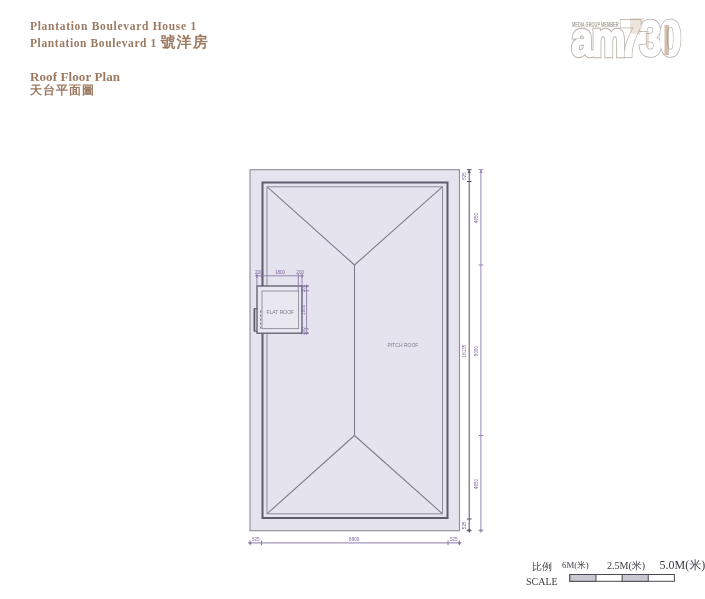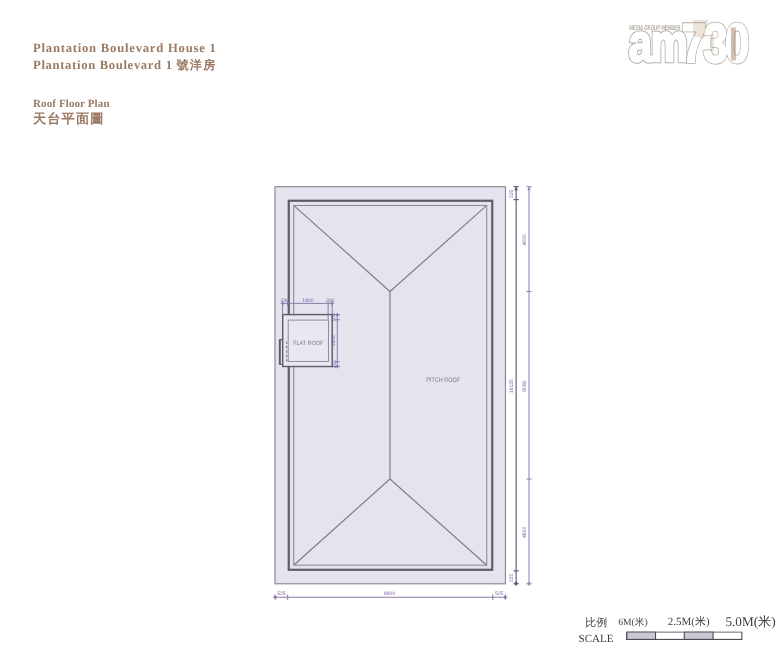--- a/index.html
+++ b/index.html
@@ -1,26 +1,26 @@
 <!DOCTYPE html>
 <html><head>
 <meta charset="utf-8">
 <style>
   html,body{margin:0;padding:0;width:705px;height:599px;background:#ffffff;overflow:hidden;-webkit-font-smoothing:antialiased;}
   .abs{position:absolute;}
-  .ttl{font-family:"Liberation Serif",serif;font-weight:bold;color:#9c7a62;margin-top:18px;}
+  .ttl{font-family:"Liberation Serif",serif;font-weight:bold;color:#9c7a62;}
 </style>
 </head>
 <body>
 
 <div class="abs ttl" style="left:30px;top:20.5px;font-size:11.5px;line-height:11.5px;letter-spacing:0.7px;">Plantation Boulevard House 1</div>
 
-<div class="abs ttl" style="left:30px;top:36.5px;font-size:11.5px;line-height:11.5px;letter-spacing:0.6px;">Plantation Boulevard 1 <span style="font-size:11px;letter-spacing:1.2px;">號洋房</span></div>
+<div class="abs ttl" style="left:30px;top:36.5px;font-size:11.5px;line-height:11.5px;letter-spacing:0.6px;">Plantation Boulevard 1 <span style="font-size:15px;letter-spacing:1.2px;">號洋房</span></div>
 
-<div class="abs ttl" style="left:30px;top:70.5px;font-size:10px;line-height:12.5px;letter-spacing:0.1px;">Roof Floor Plan</div>
+<div class="abs ttl" style="left:30px;top:70.5px;font-size:13px;line-height:12.5px;letter-spacing:0.1px;">Roof Floor Plan</div>
 
 <div class="abs ttl" style="left:30px;top:83.5px;font-size:12px;line-height:13.2px;letter-spacing:1px;">天台平面圖</div>
 
 <svg class="abs" style="left:560px;top:5px;" width="145" height="60" viewBox="0 0 145 60">
   <g>
     <text x="12" y="22.3" font-family="Liberation Sans" font-weight="bold" font-size="6.4" fill="#b0a9a1" textLength="46.5" lengthAdjust="spacingAndGlyphs">MEDIA GROUP MEMBER</text>
     <g transform="translate(11.5,50.8) scale(1,1.26)" font-family="Liberation Sans" font-weight="bold" font-size="38" letter-spacing="-1">
       <text x="0" y="0" fill="none" stroke="#b3aca4" stroke-width="3.4">am</text>
       <text x="0" y="0" fill="#ffffff" stroke="#ffffff" stroke-width="1.9">am</text>
     </g>

